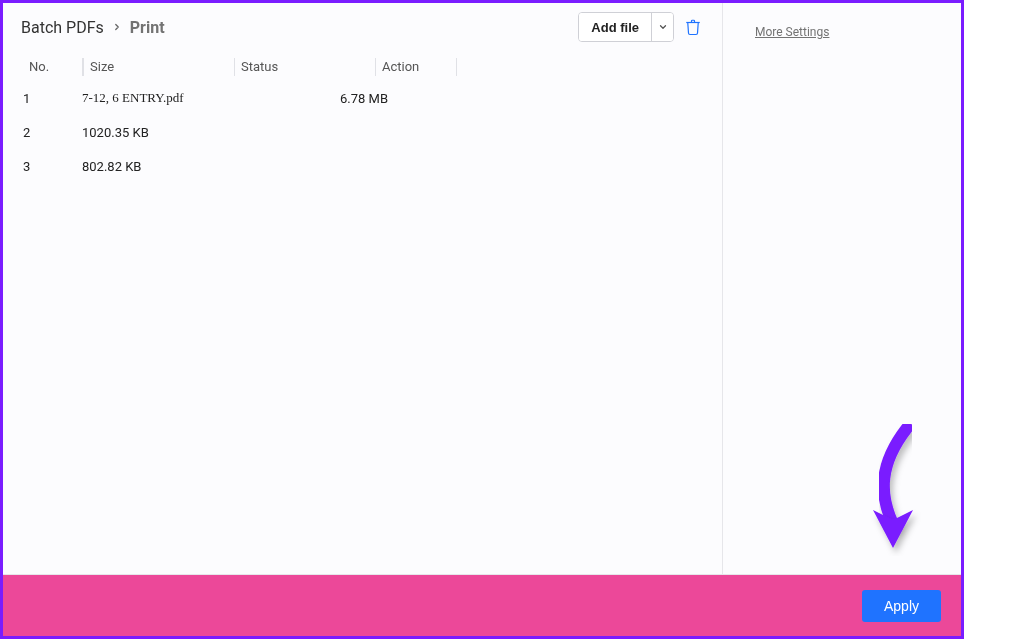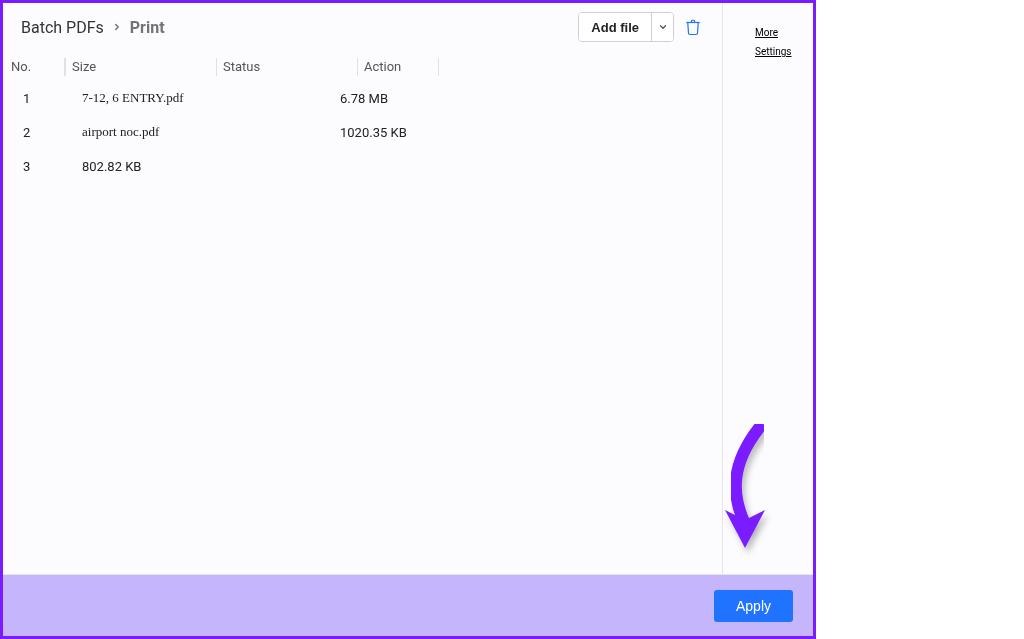--- a/index.html
+++ b/index.html
@@ -1,18 +1,18 @@
 <!DOCTYPE html>
 <html><head>
   <meta charset="utf-8">
   <style>
     * { box-sizing: border-box; margin: 0; padding: 0; }
     html, body { width: 1024px; height: 639px; font-family: -apple-system, BlinkMacSystemFont, "Segoe UI", Roboto, Arial, sans-serif; }
     .frame {
-      width: 816px; height: 639px; background: #fcfcfe;
+      width: 964px; height: 639px; background: #fcfcfe;
       border: 3px solid #7a1cff; position: relative; overflow: hidden;
       display: flex; flex-direction: column;
     }
     .top-area {
       flex: 1; display: flex;
     }
     .left-pane {
       width: 720px; position: relative; border-right: 1.5px solid #e6e6ea;
       padding: 14px 0 0 0;
     }
@@ -44,21 +44,21 @@
       width: 22px; border-left: 1px solid #cfd0d6; background: #fff;
       cursor: pointer; color: #555;
     }
     .addfile-caret svg { width: 10px; height: 10px; }
     .trash-icon {
       display: inline-flex; align-items: center; justify-content: center;
       width: 22px; height: 22px; cursor: pointer; color: #1f73ff;
     }
     .trash-icon svg { width: 18px; height: 18px; stroke: #1f73ff; fill: none; stroke-width: 1.6; }
     .table-head {
-      display: flex; padding: 0 6px; height: 30px; align-items: center;
+      display: flex; padding: 0 24px; height: 30px; align-items: center;
       color: #555; font-size: 13px; border-top: 1px solid transparent;
     }
     .col-no { width: 55px; }
     .col-name { width: 258px; overflow: hidden; text-overflow: ellipsis; white-space: nowrap; }
     .col-size { width: 150px; }
     .col-status { width: 140px; }
     .col-action { width: 80px; }
     .header-divider {
       width: 1px; height: 18px; background: #e0e1e6; margin-right: 0px;
     }
@@ -72,26 +72,26 @@
     .table-row {
       display: flex; height: 34px; align-items: center;
       color: #222; font-size: 13px;
     }
     .table-row .col-no { padding-left: 2px; }
     .table-row .col-name { padding-left: 6px; font-family: Liberation Serif, serif; }
     .table-row .col-size { padding-left: 6px; }
     .table-row .col-status { padding-left: 6px; }
     .table-row .col-action { padding-left: 6px; }
     .more-settings-link {
-      color: #000000; text-decoration: underline; font-size: 10px; cursor: pointer;
+      color: #737373; text-decoration: underline; font-size: 12px; cursor: pointer;
     }
     .footer-bar {
       height: 62px; border-top: 1px solid #e6e6ea; display: flex;
       align-items: center; justify-content: flex-end; padding-right: 20px;
-      background: #c4b5fd;
+      background: #ec4899;
     }
     .apply-btn {
       background: #1f73ff; color: #fff; border: none; border-radius: 3px;
       padding: 8px 22px; font-size: 14px; cursor: pointer;
     }
     .arrow-annotation {
       position: absolute; right: 22px; bottom: 68px; pointer-events: none;
     }
     .arrow-annotation svg { width: 80px; height: 140px; }
   </style>
@@ -145,21 +145,20 @@
       <div class="table-body" id="table-body">
           <div class="table-row">
             <div class="col-no">1</div>
             <div class="col-name">7-12, 6 ENTRY.pdf</div>
             <div class="col-size">6.78 MB</div>
             <div class="col-status"></div>
             <div class="col-action"></div>
           </div>
           <div class="table-row">
             <div class="col-no">2</div>
-            <div class="col-name">airport noc.pdf</div>
             <div class="col-size">1020.35 KB</div>
             <div class="col-status"></div>
             <div class="col-action"></div>
           </div>
           <div class="table-row">
             <div class="col-no">3</div>
             <div class="col-size">802.82 KB</div>
             <div class="col-status"></div>
             <div class="col-action"></div>
           </div>

